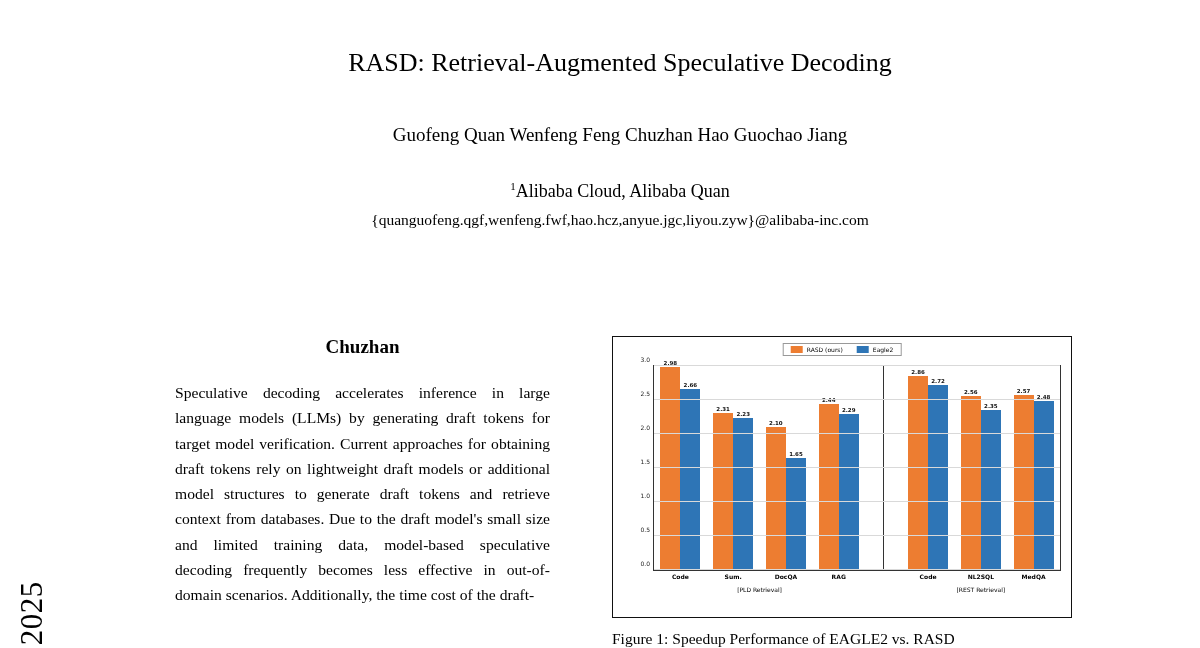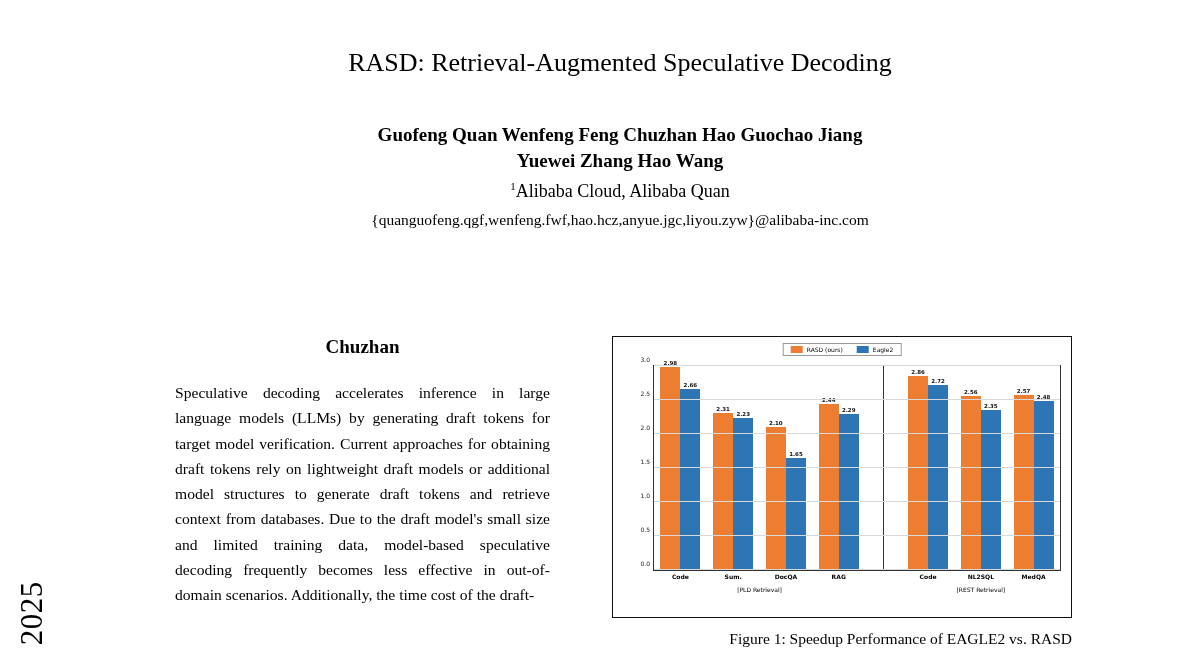--- a/index.html
+++ b/index.html
@@ -50,21 +50,21 @@
     font-family: "Liberation Serif", serif;
   }
 
   .authors {
     position: absolute;
     left: 120px;
     top: 122px;
     width: 1000px;
     text-align: center;
     font-size: 19px;
-    font-weight: bold;
+    font-weight: normal;
     line-height: 1.35;
   }
 
   .affiliation {
     position: absolute;
     left: 120px;
     top: 180px;
     width: 1000px;
     text-align: center;
     font-size: 18px;
@@ -217,36 +217,35 @@
     position: absolute;
     top: 0; bottom: 0;
     width: 1px;
     background: #333;
   }
   .fig-caption {
     position: absolute;
     left: 612px;
     top: 630px;
     width: 460px;
-    text-align: right;
+    text-align: left;
     font-size: 15.5px;
   }
 </style>
 </head>
 <body>
 
 <div class="page">
 
   <div class="arxiv-stamp">] 5 Mar 2025</div>
 
   <div class="title">RASD: Retrieval-Augmented Speculative Decoding</div>
 
   <div class="authors">
     <div>Guofeng Quan Wenfeng Feng Chuzhan Hao Guochao Jiang</div>
-    <div>Yuewei Zhang Hao Wang</div>
   </div>
 
   <div class="affiliation">
     <sup>1</sup><span>Alibaba Cloud, Alibaba Quan</span>
   </div>
 
   <div class="emails">
     <div class="mono">{quanguofeng.qgf,wenfeng.fwf,hao.hcz,anyue.jgc,liyou.zyw}@alibaba-inc.com</div>
   </div>
 

